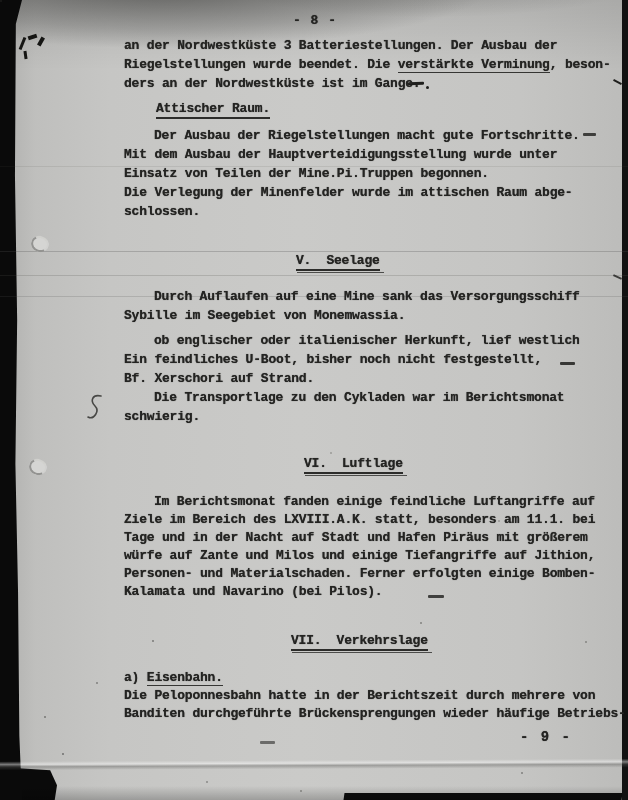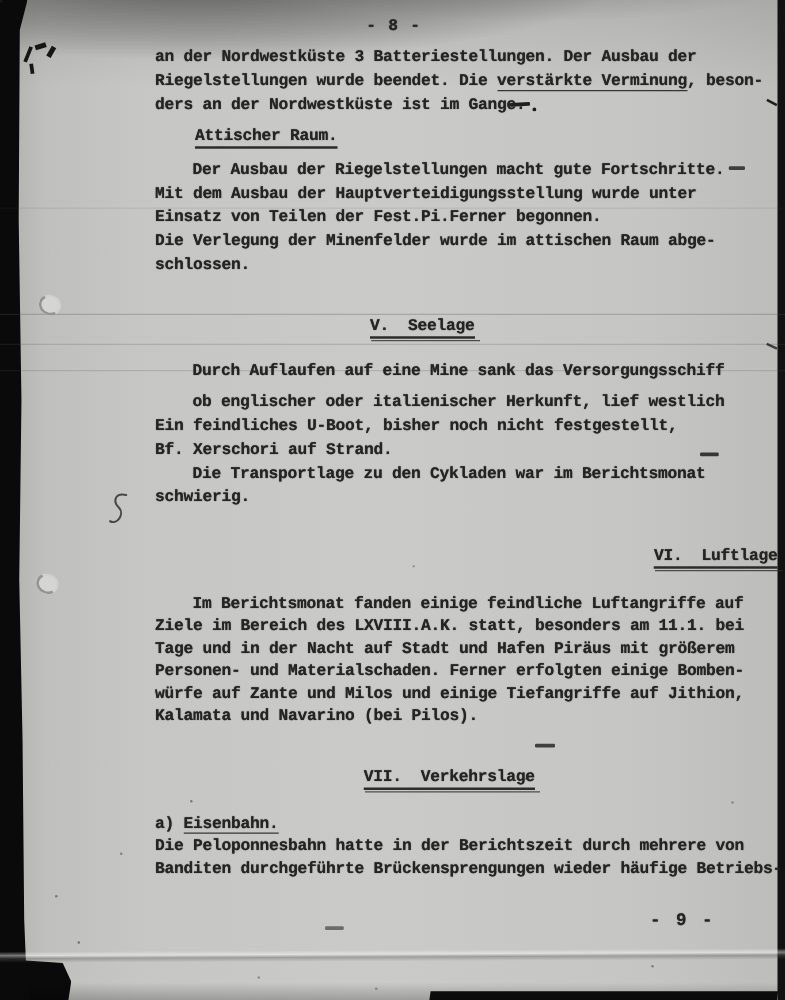--- a/index.html
+++ b/index.html
@@ -46,21 +46,21 @@
   .heading{line-height:19px;white-space:pre;}
   .ht{position:relative;white-space:pre;border-bottom:2px solid rgba(30,30,28,.92);padding-bottom:1px;margin-left:32px;}
   .ht.dbl::after{content:"";position:absolute;left:1px;right:-4px;bottom:-4px;height:1.5px;background:rgba(45,45,43,.8);}
   #b-heading-attischer-raum{margin-top:6px;}
   #b-para-riegelstellungen{margin-top:8px;}
   #b-para-minenfelder{margin-top:0;}
   #b-heading-seelage{margin-top:30px;padding-left:140px;}
   #b-para-mine-sybille{margin-top:17px;}
   #b-para-uboot{margin-top:6px;}
   #b-para-transportlage{margin-top:0;}
-  #b-heading-luftlage{margin-top:28px;padding-left:148px;text-align:right;}
+  #b-heading-luftlage{margin-top:28px;padding-left:148px;}
   #b-para-luftangriffe{margin-top:20px;}
   #b-heading-verkehrslage{margin-top:30px;padding-left:135px;}
   #b-para-eisenbahn-label{margin-top:18px;}
   #b-para-peloponnesbahn{margin-top:0;}
   #b-para-luftangriffe .line,#b-para-peloponnesbahn .line{line-height:18px;}
   .pagenum{position:absolute;color:#242422;font-weight:bold;text-shadow:0 0 .8px rgba(25,25,23,.85);white-space:pre;}
   .pn-top{left:293px;top:13px;font-size:13px;letter-spacing:1px;}
   .pn-bottom{left:520px;top:729px;font-size:14px;letter-spacing:2px;}
   
   .mark{position:absolute;background:#1e1e1c;}
@@ -133,46 +133,47 @@
   <div class="textblock">
       <div id="b-para-nordwestkueste" class="para">
         <div class="line"><span>an der Nordwestküste 3 Batteriestellungen. Der Ausbau der</span></div>
         <div class="line"><span>Riegelstellungen wurde beendet. Die </span><span class="u">verstärkte Verminung</span><span>, beson-</span></div>
         <div class="line"><span>ders an der Nordwestküste ist im Gange.</span></div>
       </div>
       <div id="b-heading-attischer-raum" class="heading"><span class="ht">Attischer Raum.</span></div>
       <div id="b-para-riegelstellungen" class="para indent">
         <div class="line"><span>Der Ausbau der Riegelstellungen macht gute Fortschritte.</span></div>
         <div class="line"><span>Mit dem Ausbau der Hauptverteidigungsstellung wurde unter</span></div>
-        <div class="line"><span>Einsatz von Teilen der Fest.Pi.Ferner begonnen.</span></div>
+        <div class="line"><span>Einsatz von Teilen der Mine.Pi.Truppen begonnen.</span></div>
       </div>
       <div id="b-para-minenfelder" class="para">
         <div class="line"><span>Die Verlegung der Minenfelder wurde im attischen Raum abge-</span></div>
         <div class="line"><span>schlossen.</span></div>
       </div>
       <div id="b-heading-seelage" class="heading"><span class="ht dbl">V.  Seelage</span></div>
       <div id="b-para-mine-sybille" class="para indent">
         <div class="line"><span>Durch Auflaufen auf eine Mine sank das Versorgungsschiff</span></div>
+        <div class="line"><span>Sybille im Seegebiet von Monemwassia.</span></div>
       </div>
       <div id="b-para-uboot" class="para indent">
         <div class="line"><span>ob englischer oder italienischer Herkunft, lief westlich</span></div>
         <div class="line"><span>Ein feindliches U-Boot, bisher noch nicht festgestellt,</span></div>
         <div class="line"><span>Bf. Xerschori auf Strand.</span></div>
       </div>
       <div id="b-para-transportlage" class="para indent">
         <div class="line"><span>Die Transportlage zu den Cykladen war im Berichtsmonat</span></div>
         <div class="line"><span>schwierig.</span></div>
       </div>
       <div id="b-heading-luftlage" class="heading"><span class="ht dbl">VI.  Luftlage</span></div>
       <div id="b-para-luftangriffe" class="para indent">
         <div class="line"><span>Im Berichtsmonat fanden einige feindliche Luftangriffe auf</span></div>
         <div class="line"><span>Ziele im Bereich des LXVIII.A.K. statt, besonders am 11.1. bei</span></div>
         <div class="line"><span>Tage und in der Nacht auf Stadt und Hafen Piräus mit größerem</span></div>
+        <div class="line"><span>würfe auf Zante und Milos und einige Tiefangriffe auf Jithion,</span></div>
         <div class="line"><span>Personen- und Materialschaden. Ferner erfolgten einige Bomben-</span></div>
-        <div class="line"><span>würfe auf Zante und Milos und einige Tiefangriffe auf Jithion,</span></div>
         <div class="line"><span>Kalamata und Navarino (bei Pilos).</span></div>
       </div>
       <div id="b-heading-verkehrslage" class="heading"><span class="ht dbl">VII.  Verkehrslage</span></div>
       <div id="b-para-eisenbahn-label" class="para">
         <div class="line"><span>a) </span><span class="u">Eisenbahn.</span></div>
       </div>
       <div id="b-para-peloponnesbahn" class="para">
         <div class="line"><span>Die Peloponnesbahn hatte in der Berichtszeit durch mehrere von</span></div>
         <div class="line"><span>Banditen durchgeführte Brückensprengungen wieder häufige Betriebs-</span></div>
       </div>

